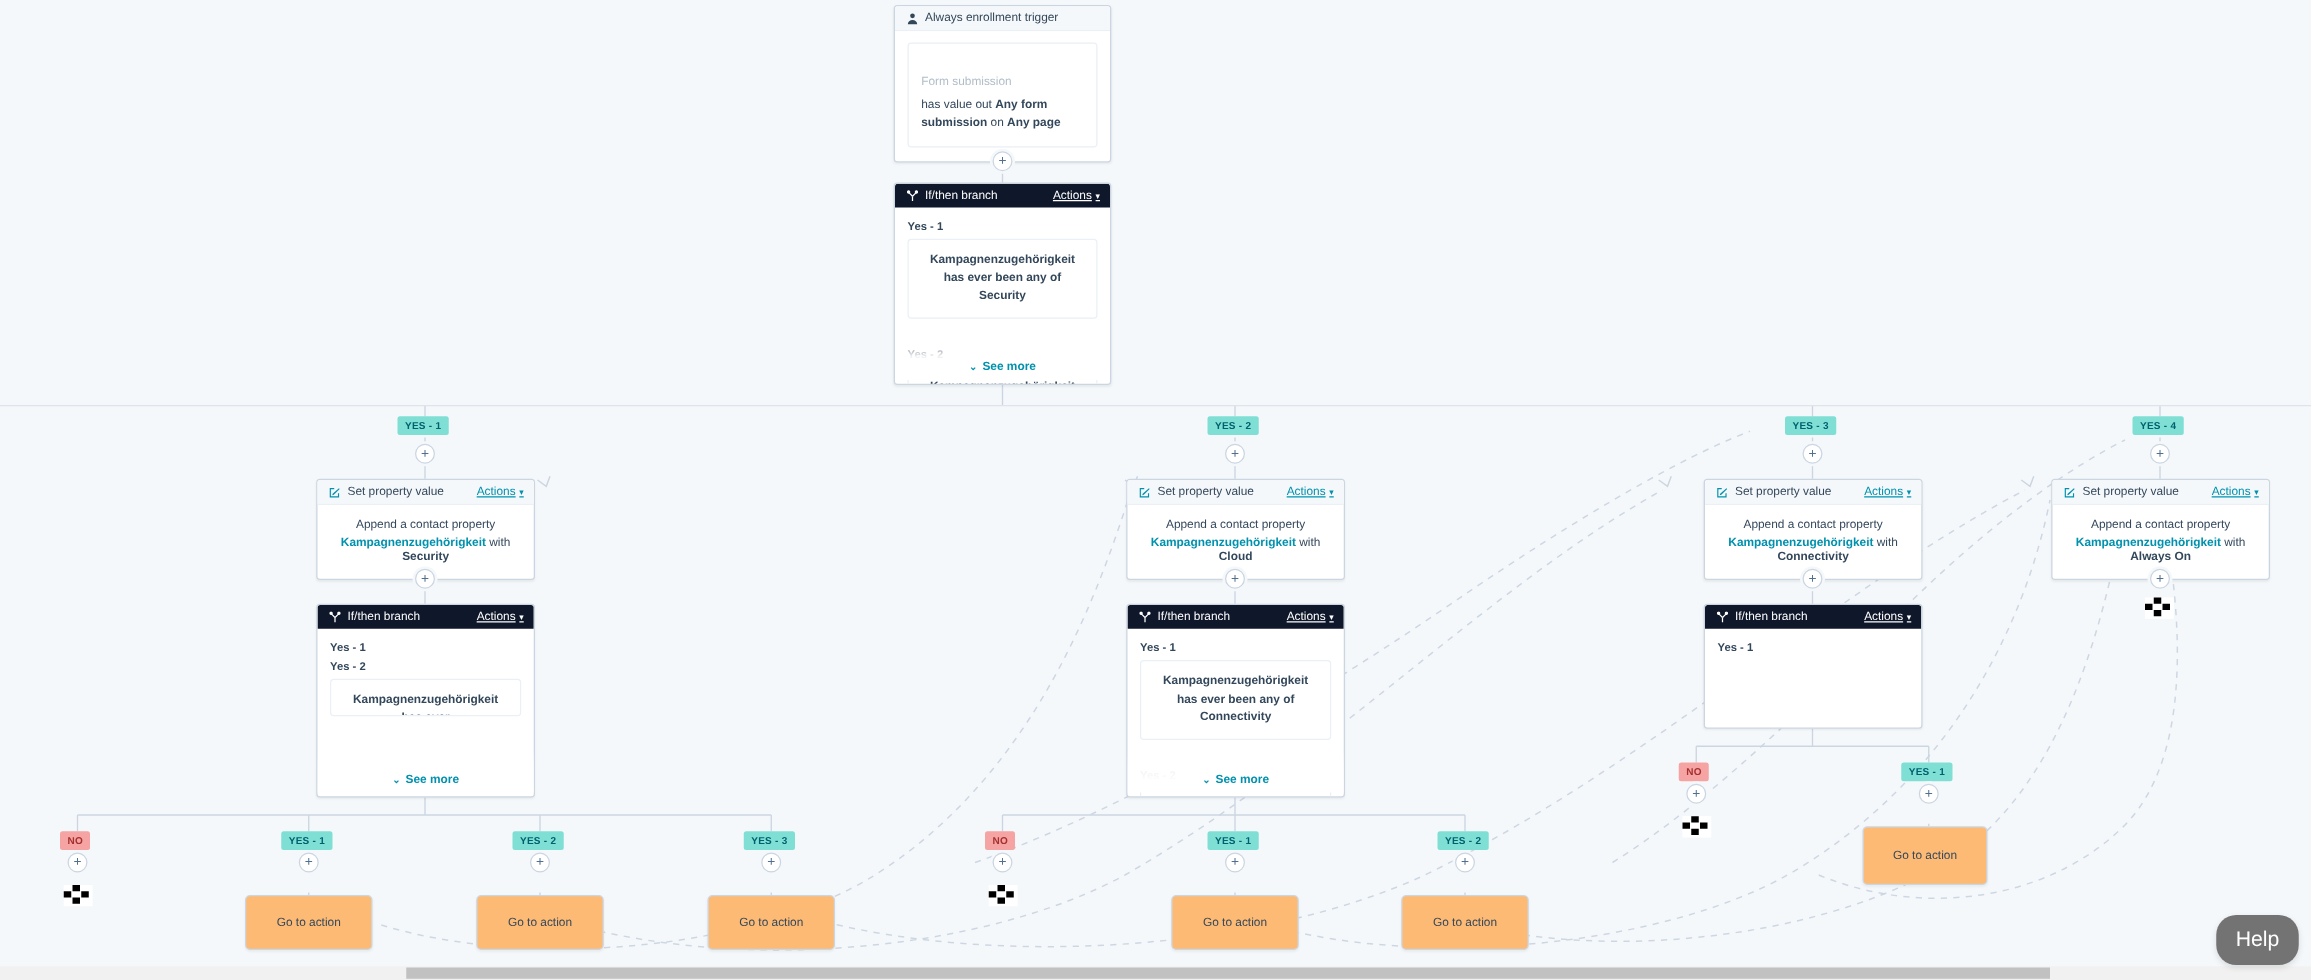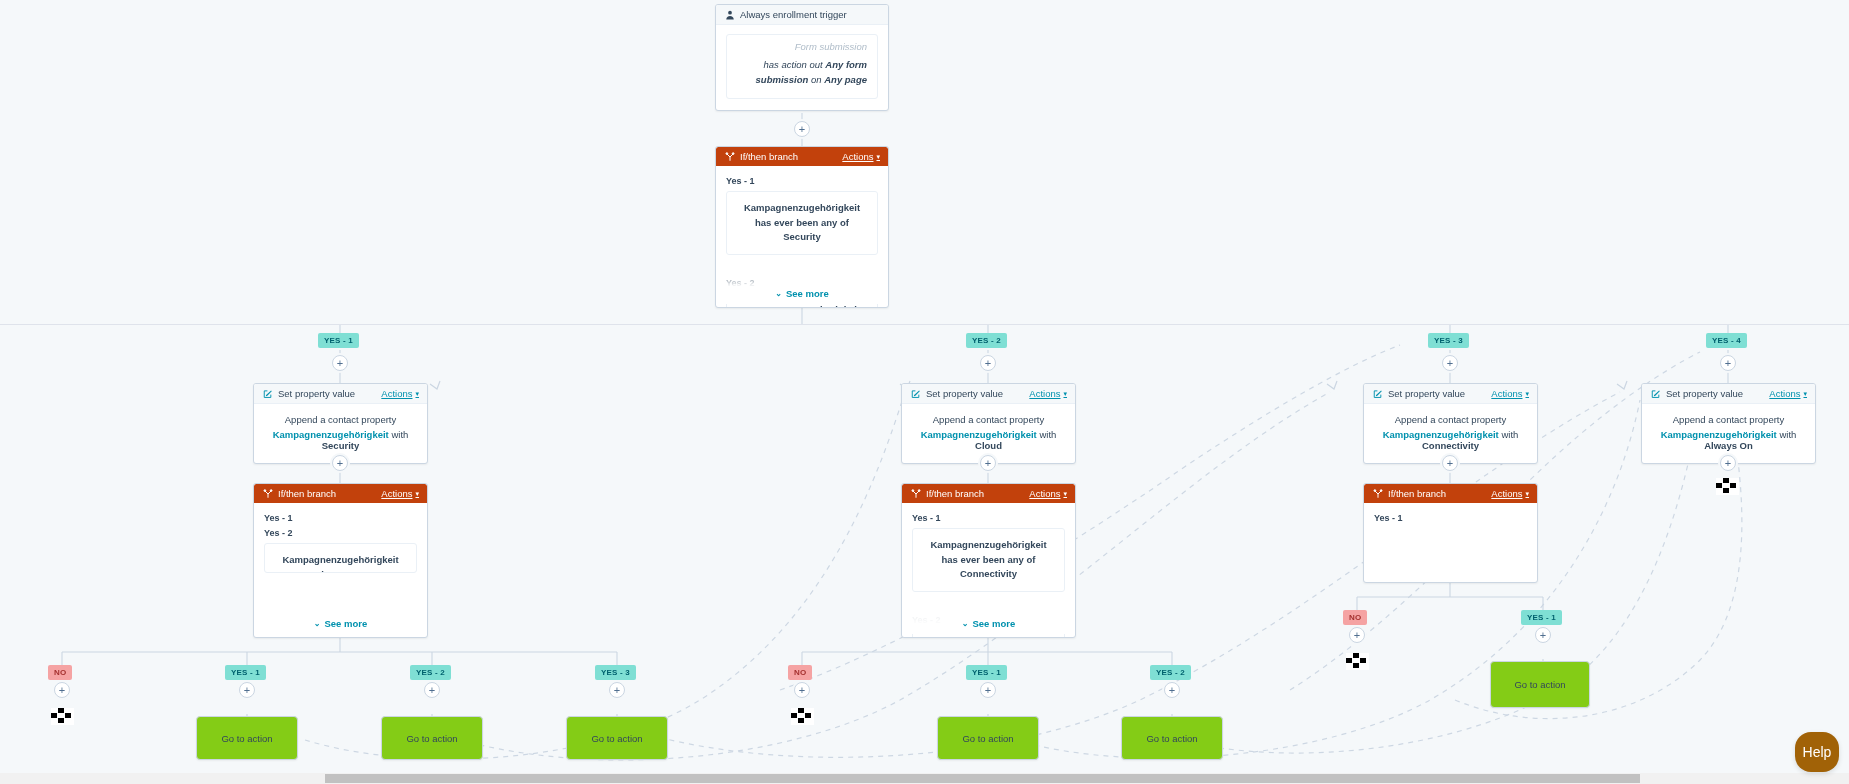--- a/index.html
+++ b/index.html
@@ -26,41 +26,40 @@
     box-shadow: 0 1px 2px rgba(0,0,0,0.06);
     z-index: 5;
   }
   .card-head {
     display: flex; align-items: center; justify-content: space-between;
     padding: 4px 8px;
     font-size: 9.5px;
     border-top-left-radius: 2px; border-top-right-radius: 2px;
   }
   .head-light { background: #f5f8fa; color: #33475b; border-bottom: 1px solid #eaf0f6; }
-  .head-dark  { background: #c2410c; color: #ffffff; align-items: flex-end; }
+  .head-dark  { background: #0f172a; color: #ffffff; align-items: flex-end; }
   .head-left { display: flex; align-items: center; gap: 5px; }
   .head-icon { width: 11px; height: 11px; display: inline-flex; align-items: center; justify-content: center; }
   .head-icon svg { display: block; }
   .actions {
     font-size: 9.5px; cursor: pointer; white-space: nowrap;
     display: inline-flex; align-items: center; gap: 3px;
   }
   .head-light .actions { color: #0091ae; text-decoration: underline; }
   .head-dark  .actions { color: #ffffff; text-decoration: underline; }
   .caret { font-size: 7px; text-decoration: none; display: inline-block; }
 
   .card-body { padding: 9px 10px 11px; }
 
   
   .trigger-inner {
     border: 1px solid #eaf0f6;
     border-radius: 3px;
-    padding: 6px 10px 11px;
-    text-align: right;
-    font-style: italic;
+    padding: 25px 10px 11px;
+    text-align: left;
   }
   .trigger-type { font-size: 9.5px; color: #b0bdc9; margin-bottom: 6px; }
   .trigger-text { font-size: 9.5px; color: #33475b; line-height: 1.55; font-weight: bold; }
   .trigger-text .plain { font-weight: normal; }
 
   
   .sp-body { padding: 10px 10px 12px; text-align: center; }
   .sp-line1 { font-size: 9.5px; color: #33475b; margin-bottom: 4px; }
   .sp-line2 { font-size: 9.5px; color: #33475b; }
   .sp-prop { color: #0091ae; font-weight: bold; }
@@ -84,21 +83,21 @@
   }
   .see-more {
     font-size: 9.5px; color: #0091ae; font-weight: bold; cursor: pointer;
     display: inline-flex; align-items: center; gap: 4px;
   }
   .see-more .chev { font-size: 8px; }
 
   
   .goto {
     position: absolute;
-    background: #84cc16;
+    background: #fdba74;
     border: 1px solid #cbd6e2;
     border-radius: 4px;
     display: flex; align-items: center; justify-content: center;
     font-size: 9.5px; color: #33475b;
     box-shadow: 0 1px 2px rgba(0,0,0,0.05);
     z-index: 5;
   }
 
   
   .badge {
@@ -132,25 +131,25 @@
   .broken i {
     position: absolute; display: block; background: #000; width: 6px; height: 5px;
   }
 
   
   .hrule { position: absolute; left: 0; width: 1849px; height: 1px; background: #dfe3eb; z-index: 1; }
 
   
   #help {
     position: absolute; right: 10px; bottom: 12px;
-    width: 44px; height: 40px;
-    background: #a16207; color: #ffffff;
+    width: 66px; height: 40px;
+    background: #737373; color: #ffffff;
     border-radius: 16px 16px 16px 16px;
     display: flex; align-items: center; justify-content: center;
-    font-size: 14px; cursor: pointer; z-index: 20;
+    font-size: 17px; cursor: pointer; z-index: 20;
     box-shadow: 0 2px 5px rgba(0,0,0,0.12);
   }
 
   
   #scrolltrack {
     position: absolute; left: 0; bottom: 0; width: 1849px; height: 11px;
     background: #f1f1f1; z-index: 15;
   }
   #scrollthumb {
     position: absolute; top: 1px; height: 9px;
@@ -257,21 +256,21 @@
             <path d="M2 15c0-3.3 2.7-5.4 6-5.4s6 2.1 6 5.4z"></path>
           </svg>
         </span>
         <span>Always enrollment trigger</span>
       </div>
     </div>
     <div class="card-body">
       <div class="trigger-inner">
         <div class="trigger-type">Form submission</div>
         <div class="trigger-text">
-          <span class="plain">has action out </span><span>Any form submission</span><span class="plain"> on </span><span>Any page</span>
+          <span class="plain">has value out </span><span>Any form submission</span><span class="plain"> on </span><span>Any page</span>
         </div>
       </div>
     </div>
   </div>
 
   <div class="plus" style="left:794px; top:121px;">
       <span>+</span>
     </div>
 
   <div class="card" style="left:715px; top:146px; width:174px; height:162px; overflow:hidden;">

